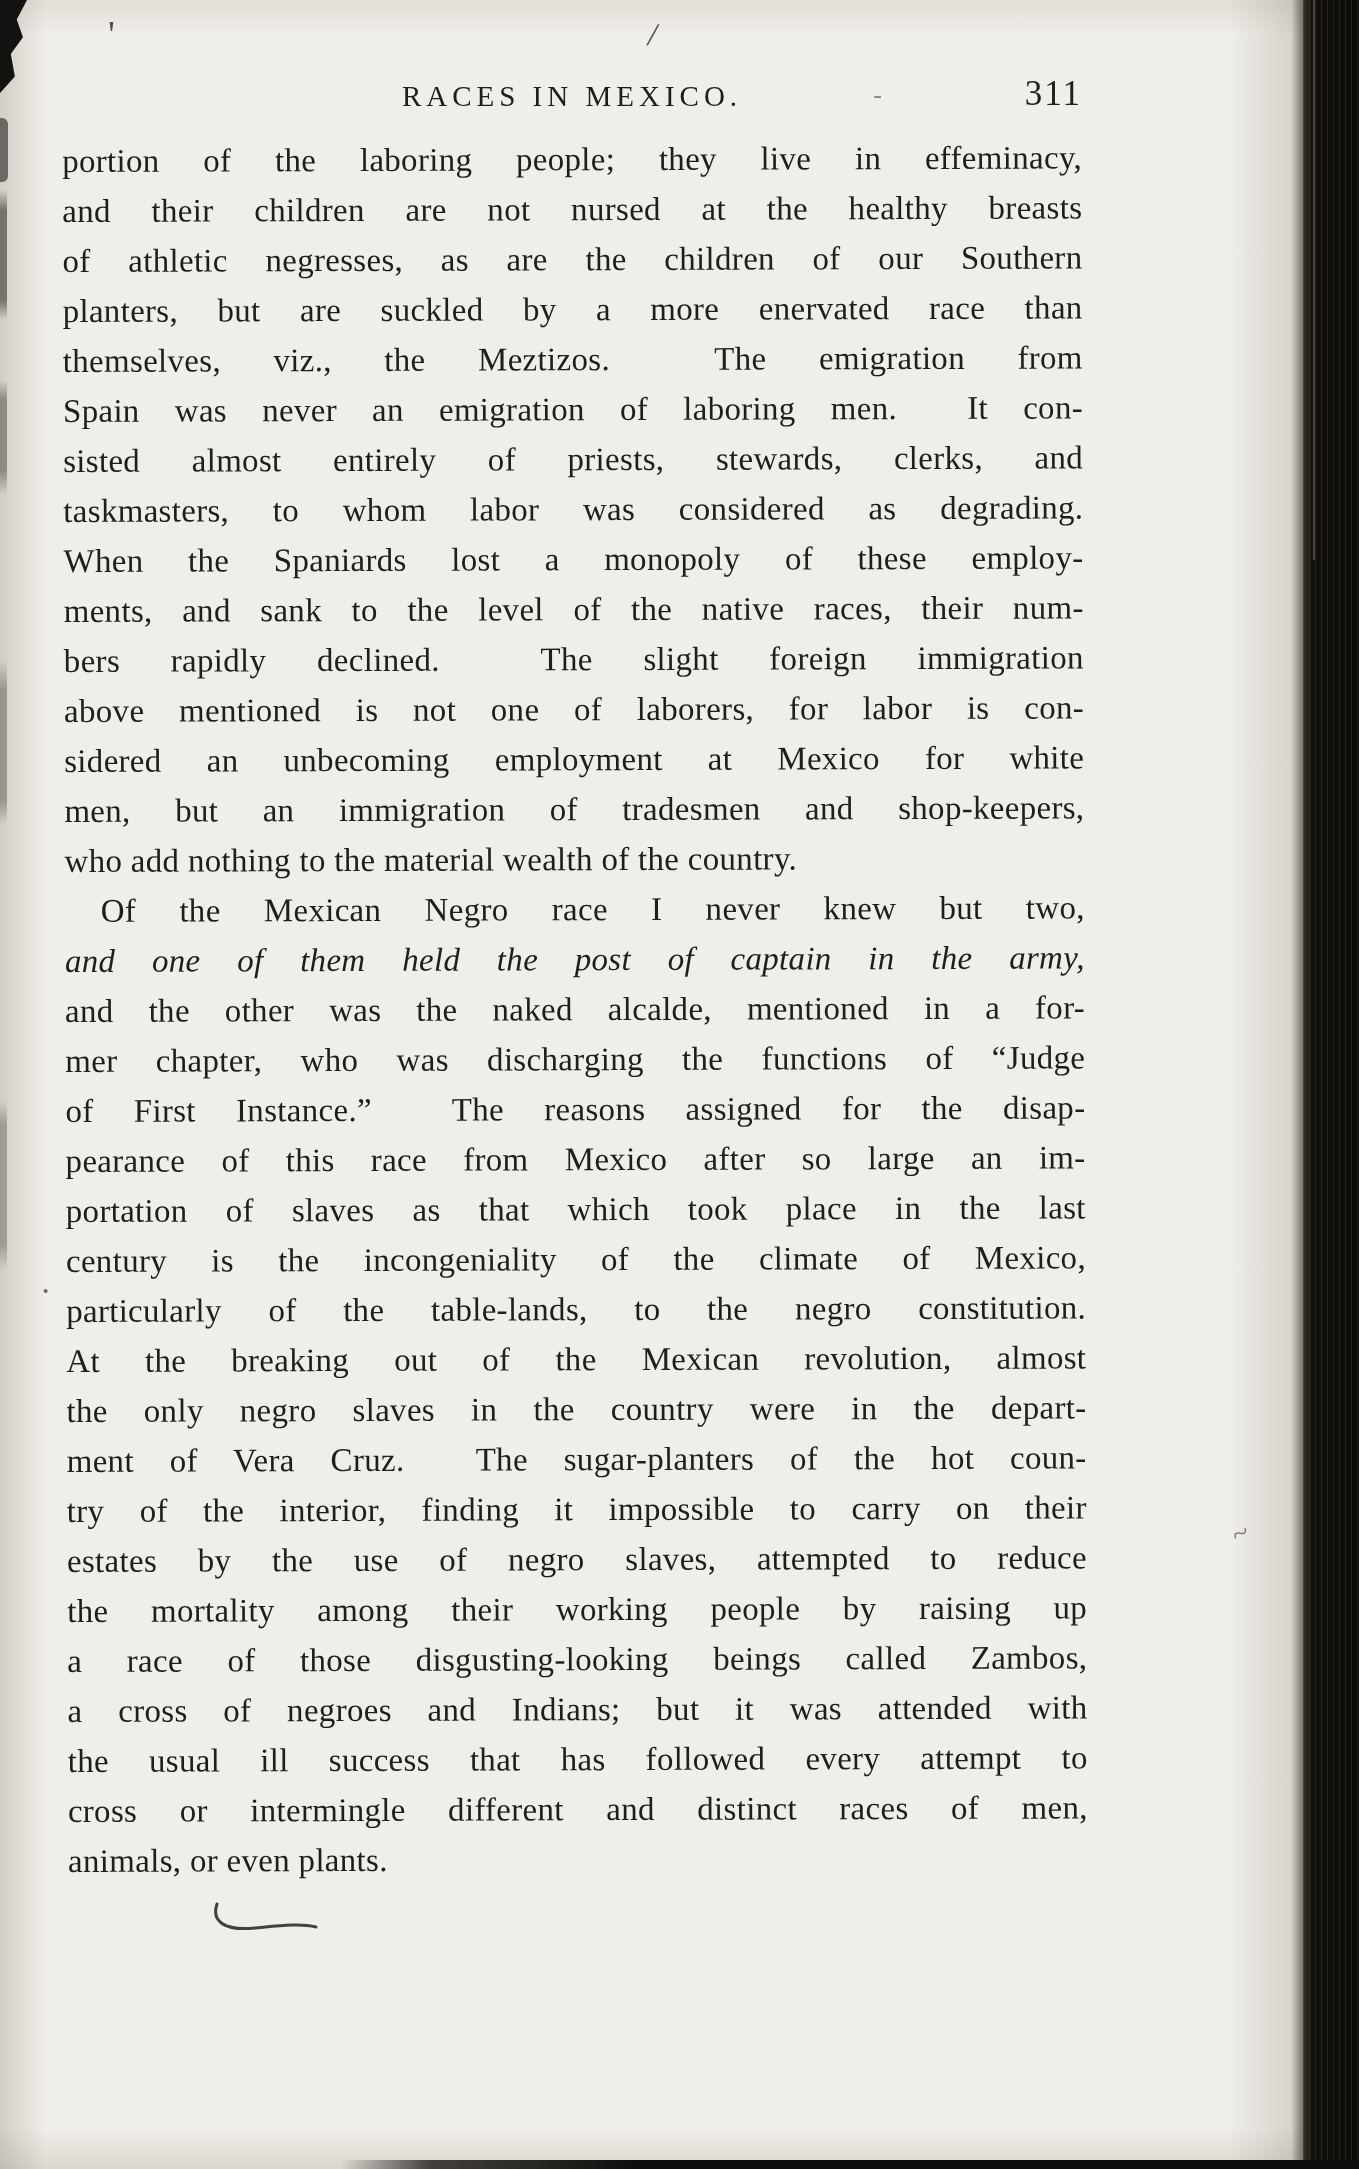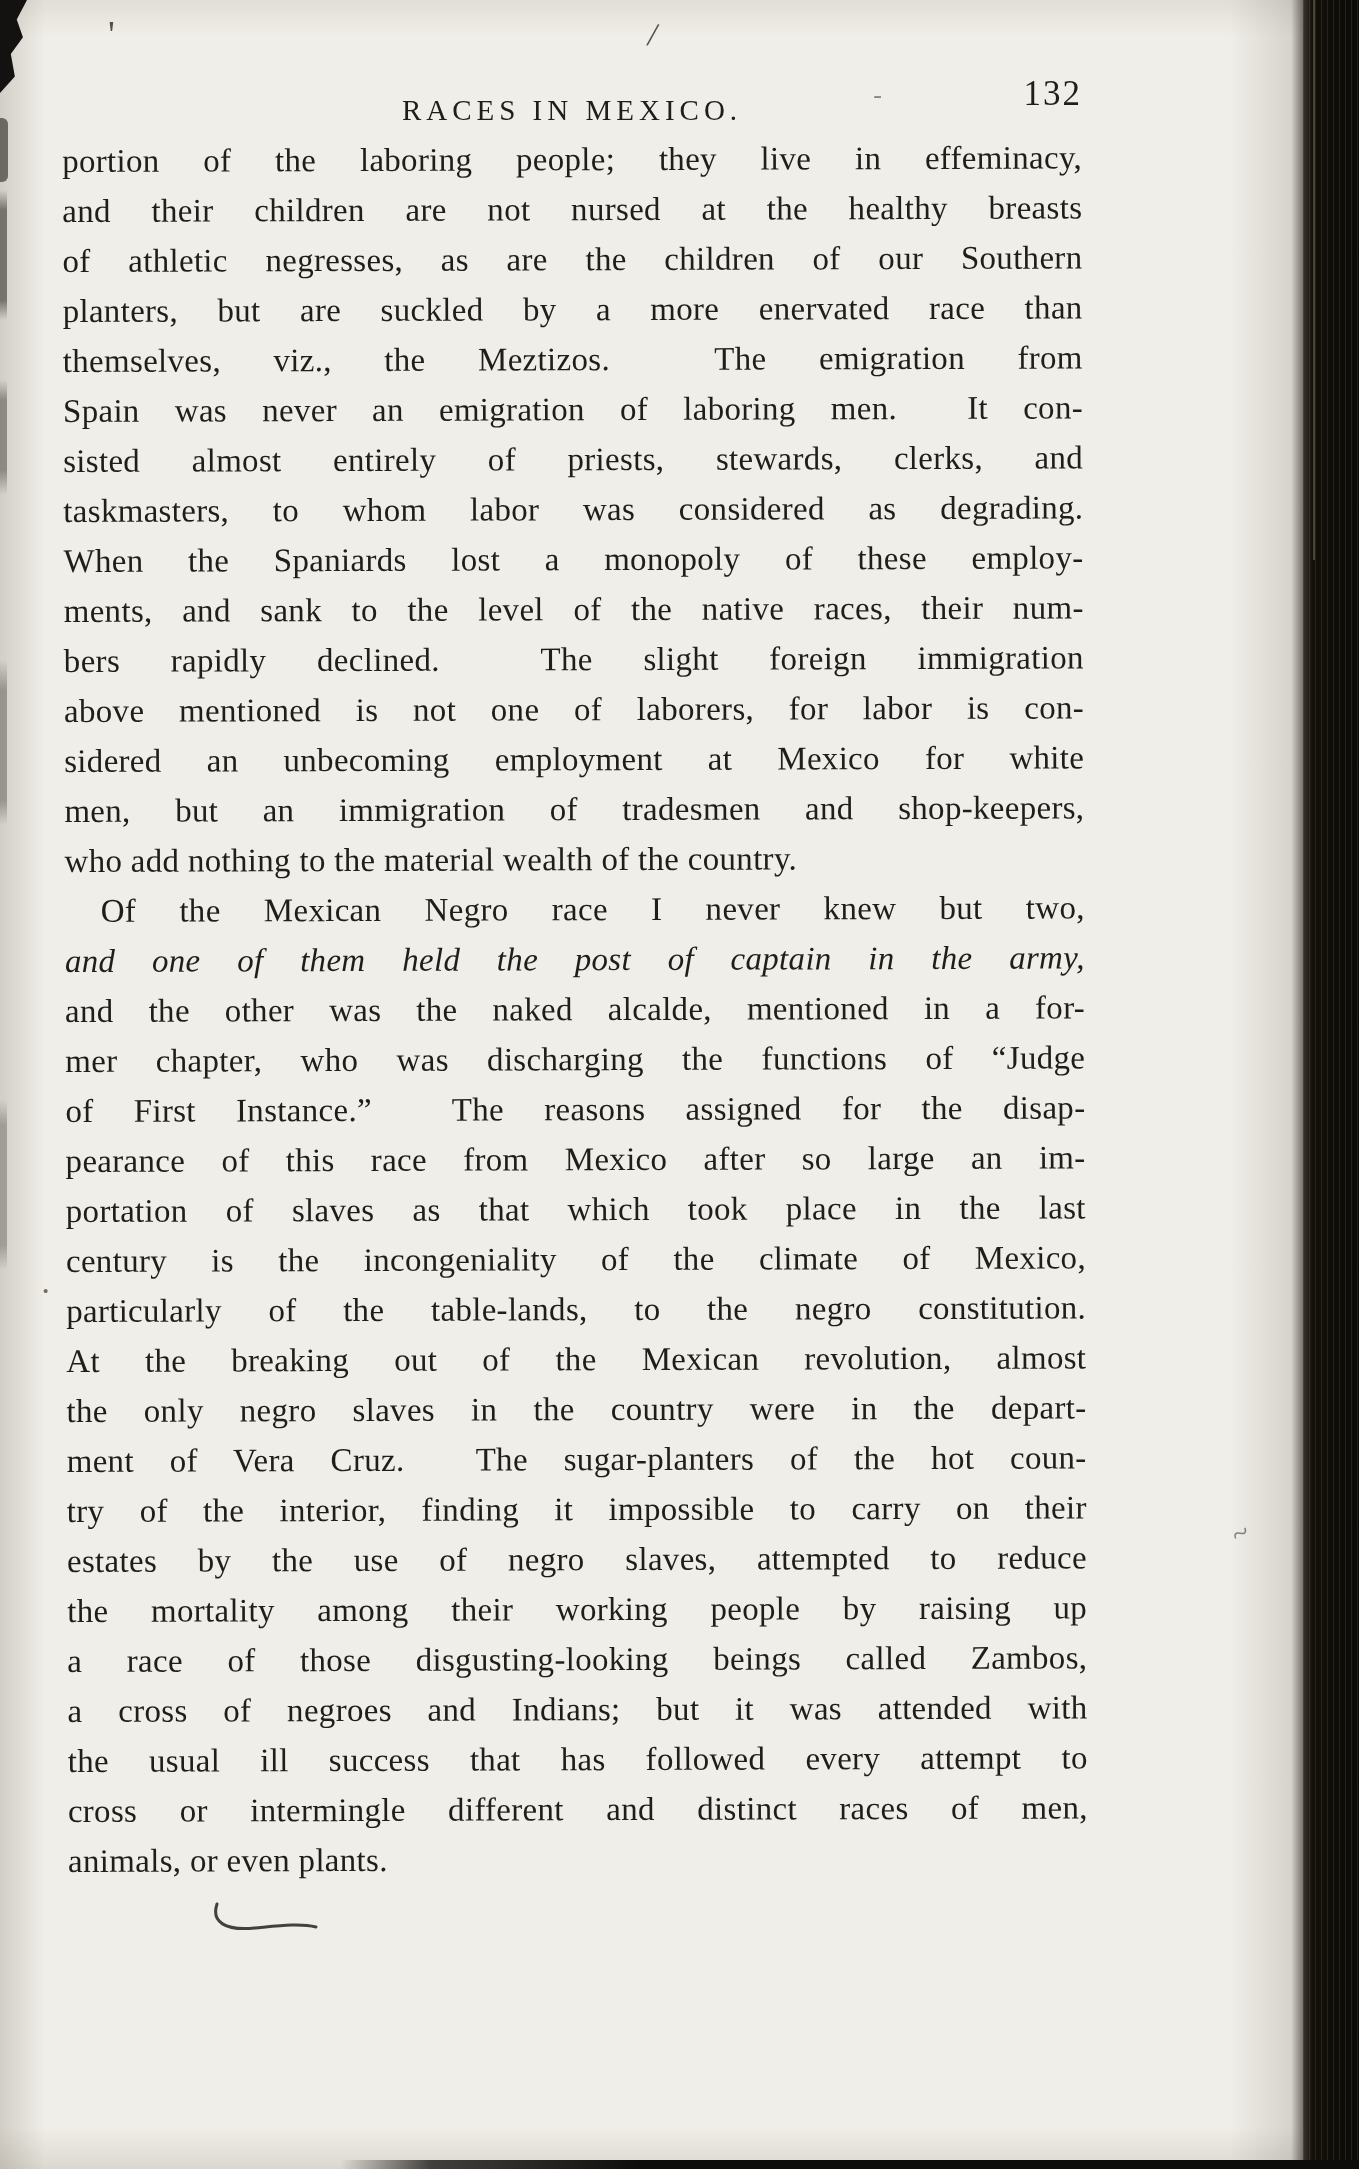--- a/index.html
+++ b/index.html
@@ -26,21 +26,21 @@
 
   
   .header {
     position: absolute;
     left: 62px; top: 74px;
     width: 1020px; height: 46px;
   }
   .header-title {
     position: absolute;
     left: 50%; transform: translateX(-50%);
-    top: 20px;
+    top: 6px;
     font-size: 29px;
     letter-spacing: 5px;
     white-space: nowrap;
   }
   .header-sep {
     position: absolute;
     right: 200px; top: 6px;
     font-size: 26px;
     opacity: .5;
   }
@@ -149,21 +149,21 @@
   .ink-swash { position: absolute; left: 210px; top: 1900px; }
 </style>
 </head>
 <body>
 
 <div class="page">
 
   <div class="header">
     <span class="header-title">RACES IN MEXICO.</span>
     <span class="header-sep">-</span>
-    <span class="header-page-number">132</span>
+    <span class="header-page-number">311</span>
   </div>
 
   <div class="body-text">
       <div class="paragraph">
         <div class="line">portion of the laboring people; they live in effeminacy,</div>
         <div class="line">and their children are not nursed at the healthy breasts</div>
         <div class="line">of athletic negresses, as are the children of our Southern</div>
         <div class="line">planters, but are suckled by a more enervated race than</div>
         <div class="line">themselves, viz., the Meztizos.&nbsp; The emigration from</div>
         <div class="line">Spain was never an emigration of laboring men.&nbsp; It con-</div>

